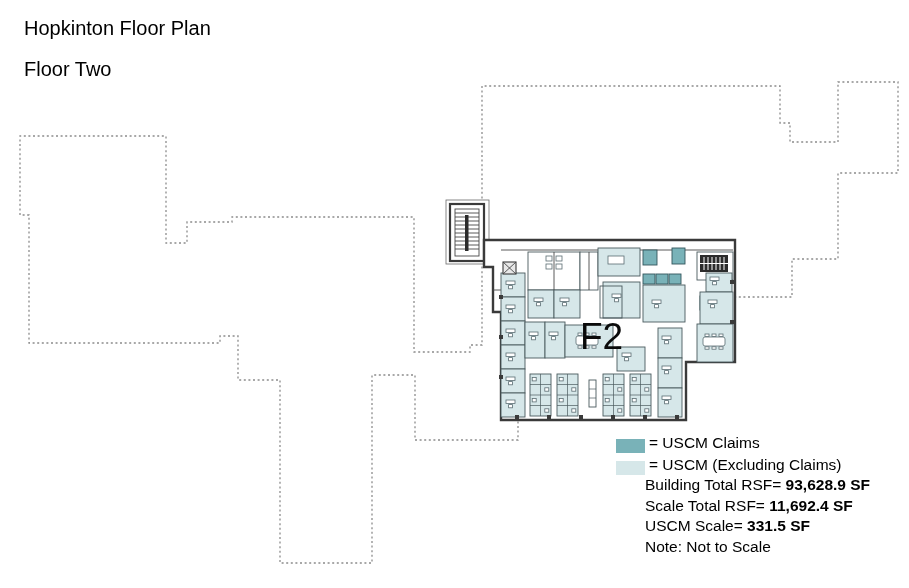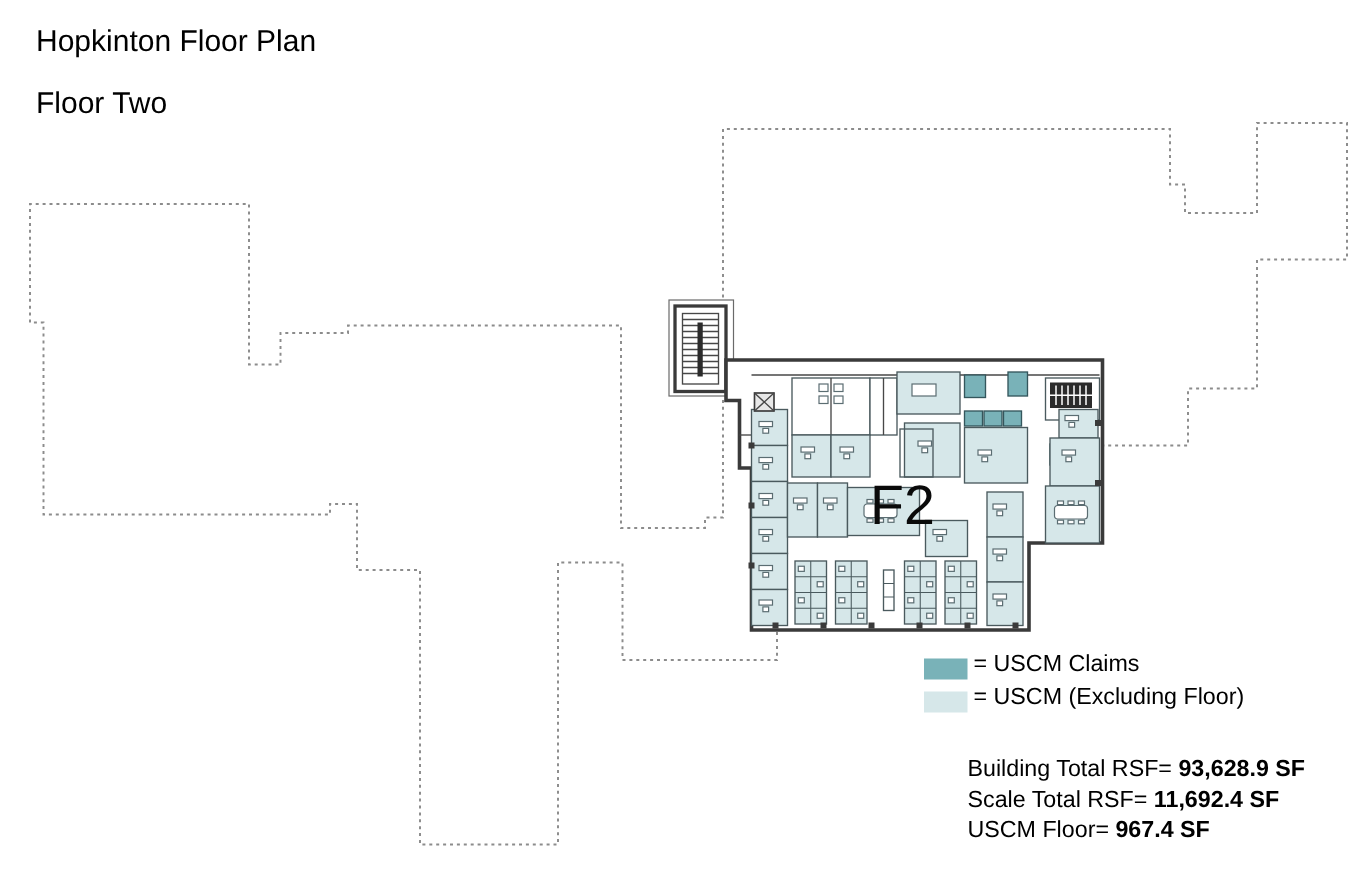--- a/index.html
+++ b/index.html
@@ -29,21 +29,21 @@
   .dark{fill:#2b2b2b;}
   .whiteline{stroke:#ffffff;stroke-width:1;fill:none;}
   .tick{fill:var(--walls);}
   .f2{font-family:"Liberation Sans","DejaVu Sans",sans-serif;font-size:37px;fill:#0a0a0a;}
   .legend{position:absolute;left:596px;top:431px;font-size:15.5px;line-height:20.5px;}
   .leg-row{display:flex;align-items:flex-end;height:22px;margin-left:20px;}
   .sw{width:29px;height:14px;margin-right:4px;flex:0 0 auto;}
   .sw-claims{background:var(--uscm-claims);}
   .sw-excl{background:var(--uscm-excluding);}
   .leg-label{white-space:nowrap;}
-  .stats{padding-left:49px;margin-top:28px;}
+  .stats{padding-left:49px;}
   .stat-line{white-space:nowrap;}
   .b{font-weight:bold;}
 </style>
 </head>
 <body>
 
 <div class="page-title">
   <div>Hopkinton Floor Plan</div>
   <div>Floor Two</div>
 </div>
@@ -201,20 +201,21 @@
   <text class="f2" x="580" y="349">F2</text>
 </svg>
 
 <div class="legend">
   <div class="leg-row">
     <div class="sw sw-claims"></div>
     <div class="leg-label">= USCM Claims</div>
   </div>
   <div class="leg-row">
     <div class="sw sw-excl"></div>
-    <div class="leg-label">= USCM (Excluding Floor)</div>
+    <div class="leg-label">= USCM (Excluding Claims)</div>
   </div>
   <div class="stats">
     <div class="stat-line"><span>Building Total RSF= </span><span class="b">93,628.9 SF</span></div>
     <div class="stat-line"><span>Scale Total RSF= </span><span class="b">11,692.4 SF</span></div>
-    <div class="stat-line"><span>USCM Floor= </span><span class="b">967.4 SF</span></div>
+    <div class="stat-line"><span>USCM Scale= </span><span class="b">331.5 SF</span></div>
+    <div class="stat-line">Note: Not to Scale</div>
   </div>
 </div>
 
 </body></html>

